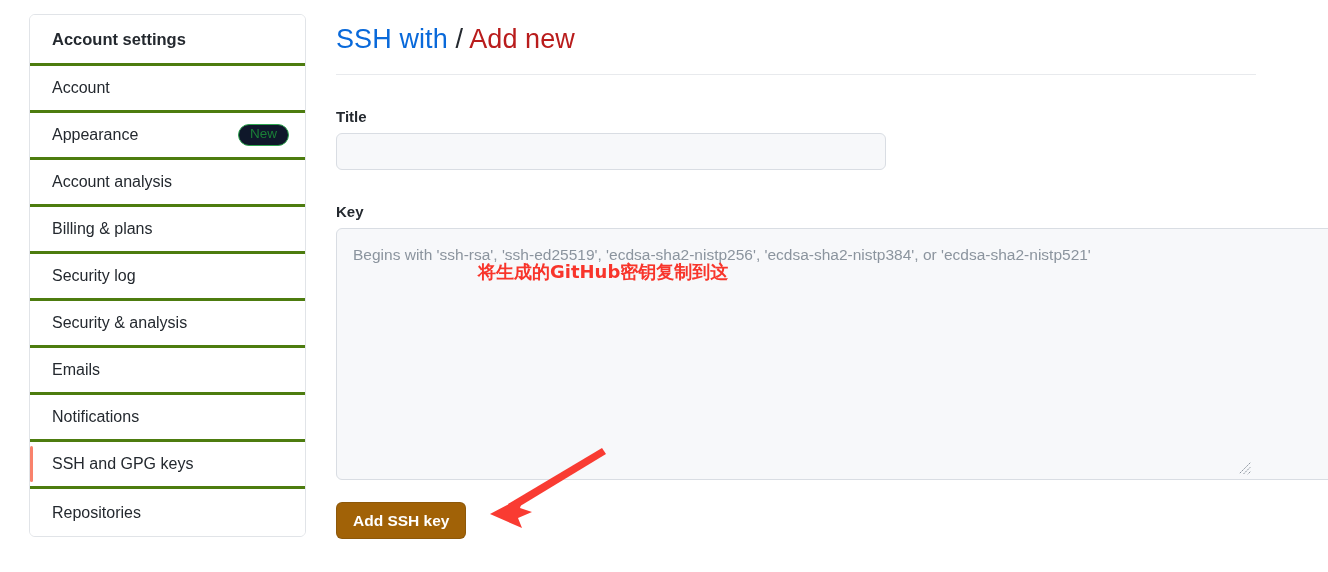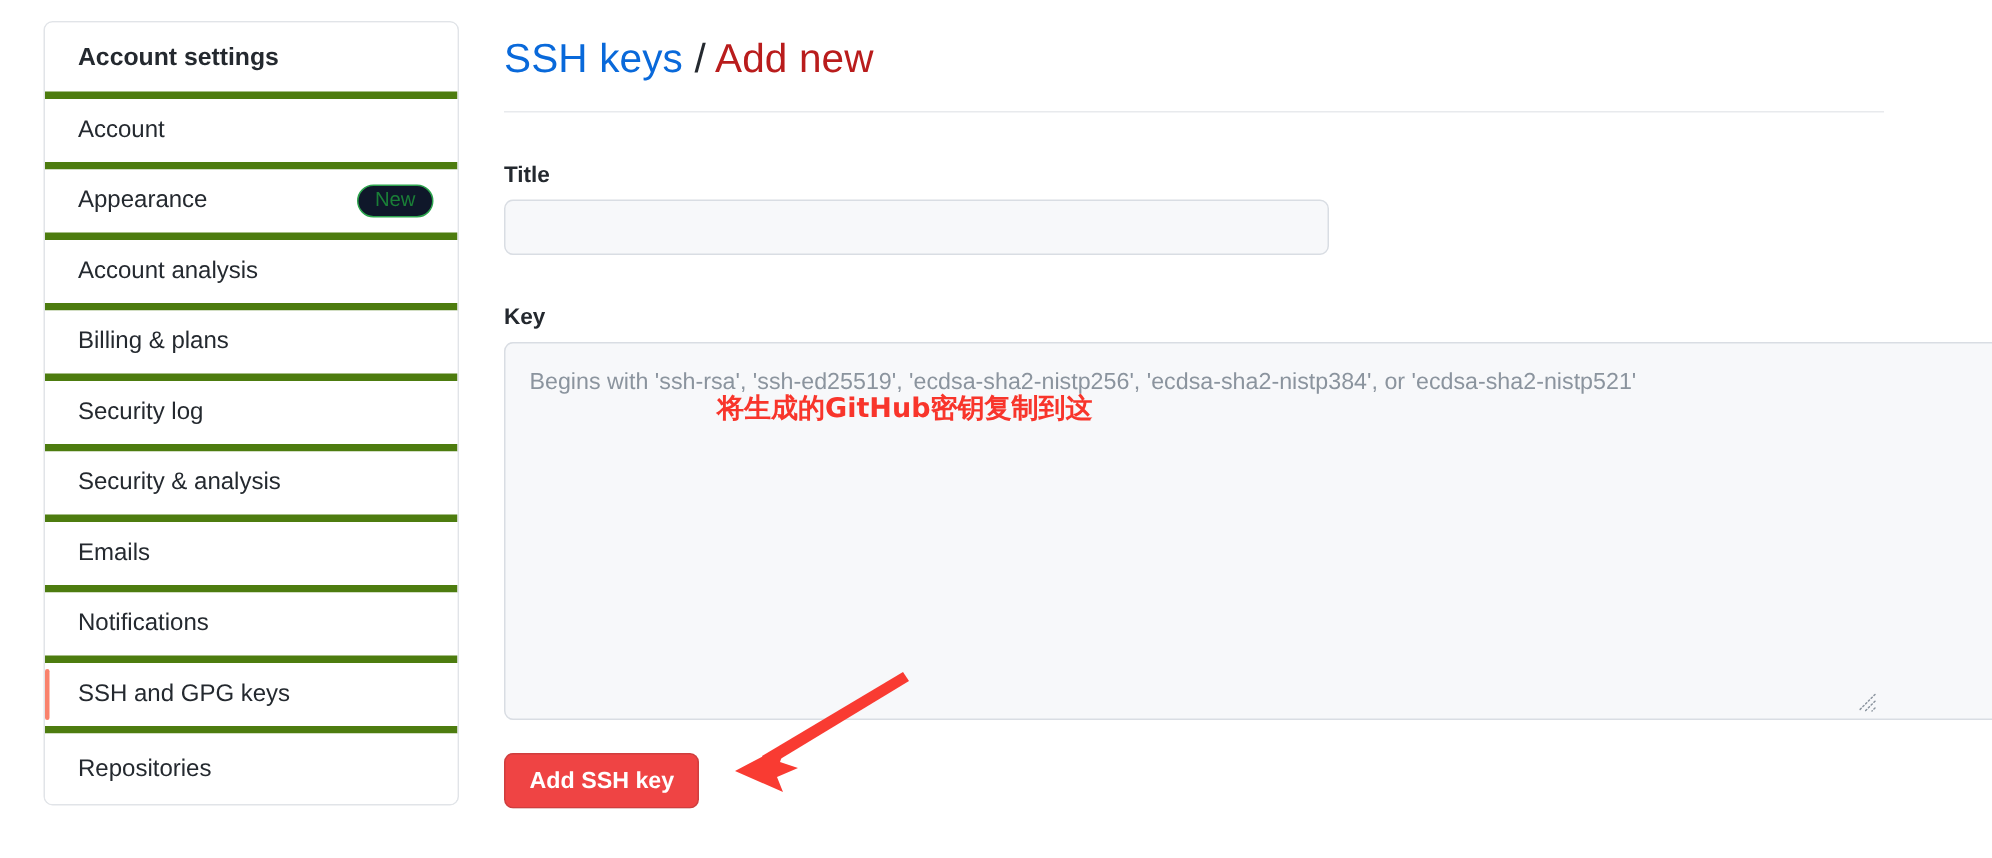--- a/index.html
+++ b/index.html
@@ -33,21 +33,21 @@
     border-radius: 6px;
     box-sizing: border-box;
     overflow: hidden;
   }
   .side-row {
     position: relative;
     height: 47px;
     display: flex;
     align-items: center;
     padding: 0 16px 0 22px;
-    border-bottom: 5px solid #4d7c0f;
+    border-bottom: 3px solid #4d7c0f;
     box-sizing: border-box;
     font-size: 16px;
     color: #24292f;
     background: #ffffff;
   }
   .side-row:last-child { border-bottom: none; }
   .side-row.header {
     font-weight: bold;
     font-size: 16.5px;
     height: 51px;
@@ -152,21 +152,21 @@
     position: absolute;
     right: 5px;
     bottom: 5px;
     width: 13px;
     height: 13px;
     pointer-events: none;
   }
 
   .btn-submit {
     margin-top: 22px;
-    background: #ef4444;
+    background: #a16207;
     color: #ffffff;
     border: 1px solid rgba(27,31,36,0.15);
     border-radius: 6px;
     font-family: "Liberation Sans", sans-serif;
     font-size: 15.5px;
     font-weight: bold;
     padding: 0 16px;
     height: 37px;
     line-height: 35px;
     cursor: pointer;
@@ -242,21 +242,21 @@
     </div>
 
     <div class="side-row">
       <span class="side-label">Repositories</span>
     </div>
 
   </nav>
 
   <div class="main">
 
-    <h1 class="page-title"><span class="link">SSH keys</span><span class="sep"> / </span><span class="tail">Add new</span></h1>
+    <h1 class="page-title"><span class="link">SSH with</span><span class="sep"> / </span><span class="tail">Add new</span></h1>
 
     <div class="divider"></div>
 
     <div class="field-label">Title</div>
 
     <input class="title-input" type="text" placeholder="" style="">
 
     <div class="field-label">Key</div>
 
     <div class="key-area-wrap">

